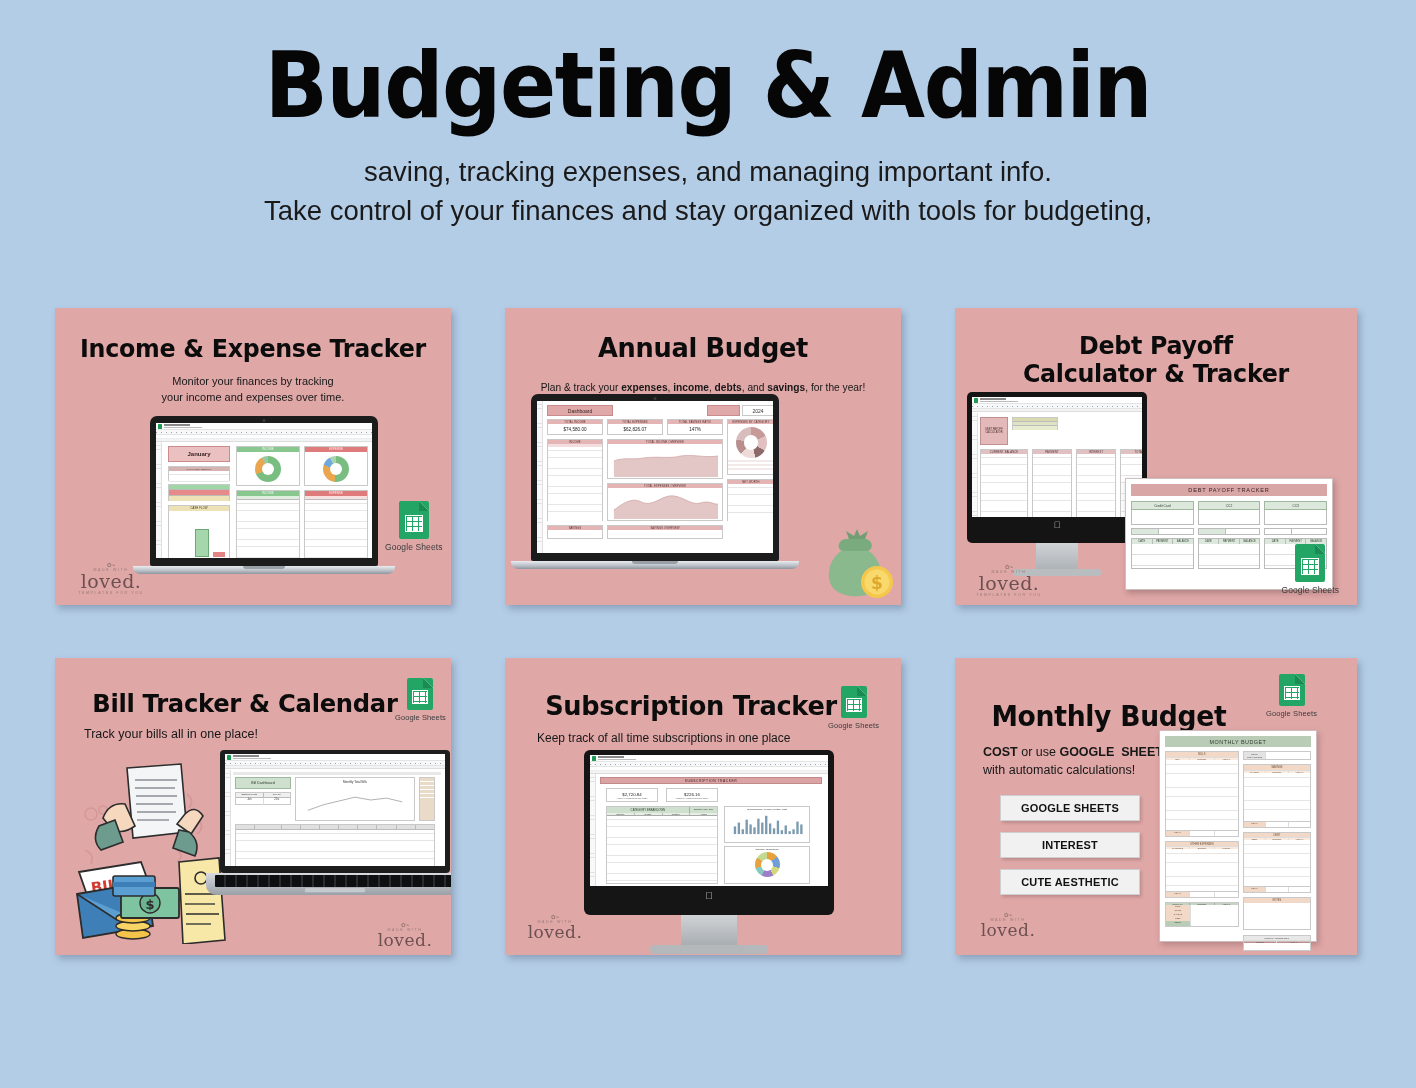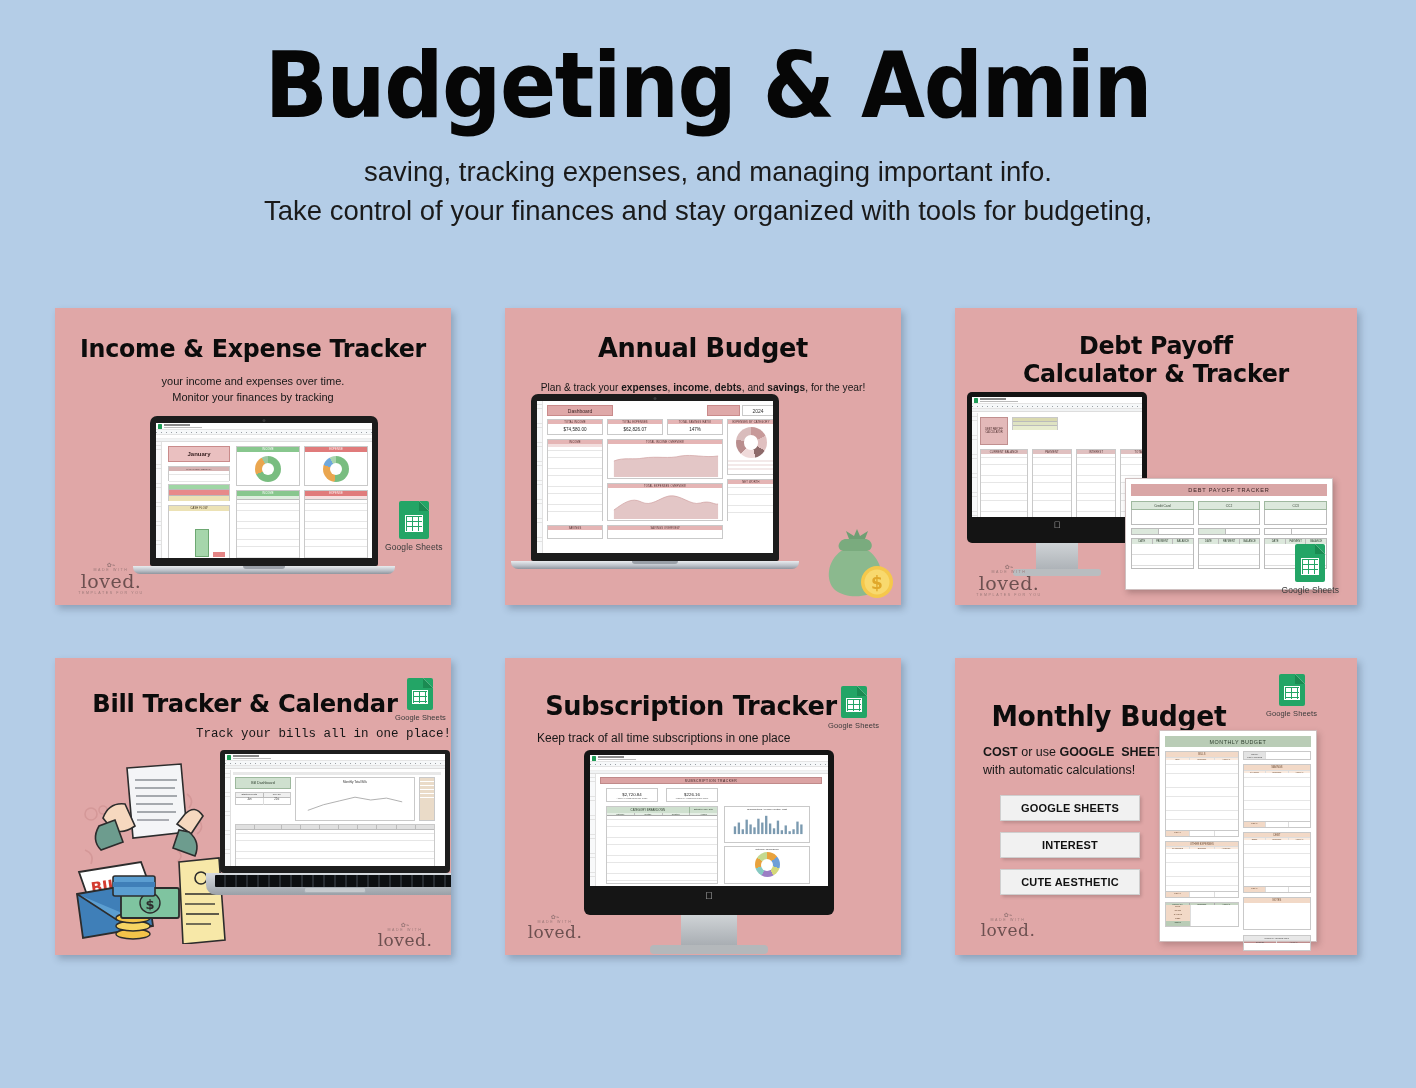--- a/index.html
+++ b/index.html
@@ -134,21 +134,21 @@
   #card2 .c-sub { font-size:10.2px; margin-top:19px; }
   #card2 .c-sub b { font-weight:bold; }
 
   
   #card3 .c-title { font-size:25px; margin-top:24px; line-height:1.12; }
   .bullets { position:absolute; left:255px; top:92px; width:130px; color:#171717; font-size:10.5px; line-height:1.42; }
   .bullets li { margin-bottom:12px; list-style:disc; margin-left:11px; }
 
   
   #card4 .c-title { font-size:25.5px; text-align:left; margin:30px 0 0 28px; }
-  #card4 .c-sub { font-size:12.5px; text-align:right; margin:9px 0 0 39px;font-family:Liberation Mono, monospace; }
+  #card4 .c-sub { font-size:12.5px; text-align:left; margin:9px 0 0 29px; }
 
   
   #card5 .c-title { font-size:27px; text-align:left; margin:32px 0 0 31px; }
   #card5 .c-sub { font-size:12px; text-align:left; margin:10px 0 0 32px; }
 
   
   #card6 .c-title { font-size:28px; text-align:left; margin:42px 0 0 27px; }
   #card6 .c-sub { font-size:12.5px; text-align:left; margin:11px 0 0 28px; line-height:1.4; }
   #card6 .c-sub b { font-weight:bold; }
   .btns { position:absolute; left:45px; top:137px; width:140px; }
@@ -168,22 +168,22 @@
     <div>saving, tracking expenses, and managing important info.</div>
     <div>Take control of your finances and stay organized with tools for budgeting,</div>
   </div>
 </div>
 
 <div class="grid">
 
   <div class="card" id="card1">
     <div class="c-title">Income &amp; Expense Tracker</div>
     <div class="c-sub">
+      <div>Monitor your finances by tracking</div>
       <div>your income and expenses over time.</div>
-      <div>Monitor your finances by tracking</div>
     </div>
 
     <div class="lap" style="left:95px;top:108px;width:228px;">
       <div class="lap-screen" style="height:150px;">
         <div class="sheet">
           <div class="gbar">
               <i></i>
               <u></u>
               <s></s>
             </div>

